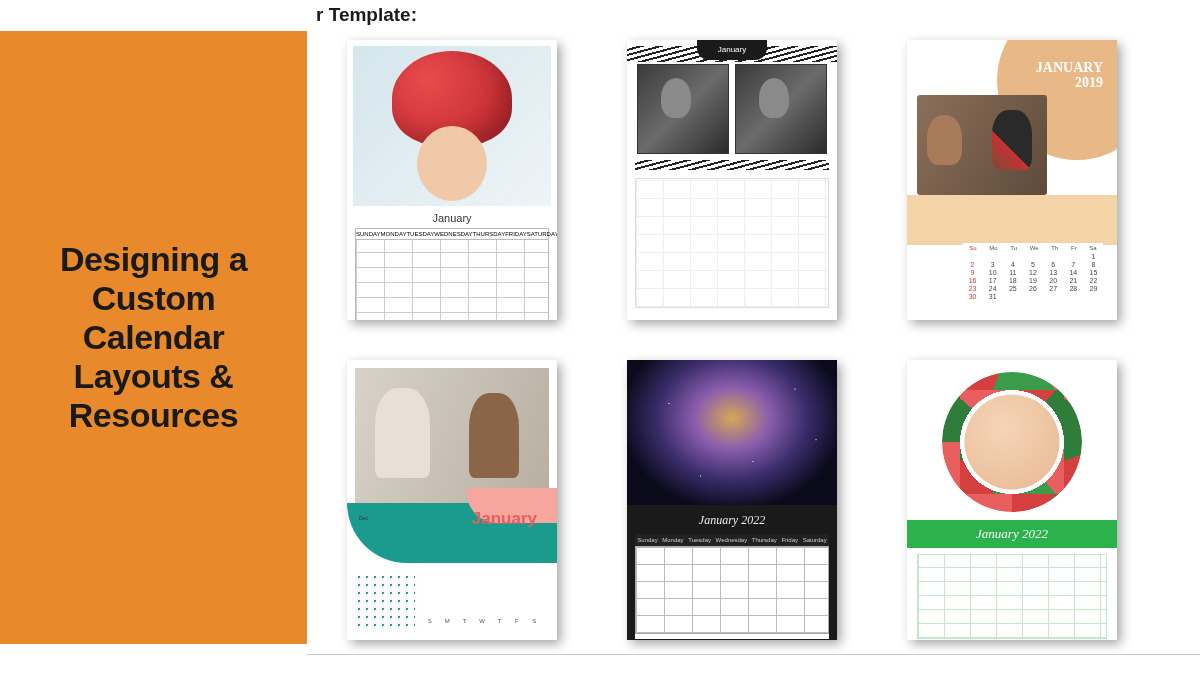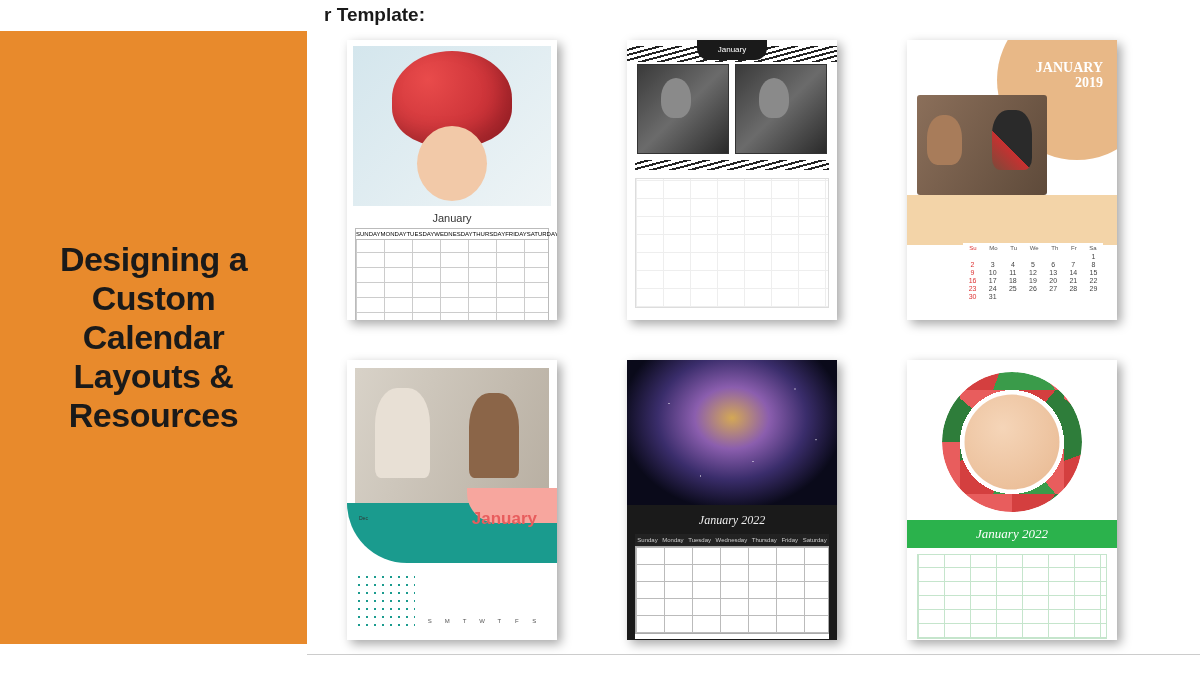--- a/index.html
+++ b/index.html
@@ -1,19 +1,19 @@
 <!DOCTYPE html>
 <html><head>
 <meta charset="utf-8">
 <style>
 *{margin:0;padding:0;box-sizing:border-box}
 body{font-family:Arial,Helvetica,sans-serif;background:#fff;width:1200px;height:675px;overflow:hidden;position:relative}
 .sidebar{position:absolute;left:0;top:31px;width:307px;height:613px;background:#e88a2c;display:flex;align-items:center;justify-content:flex-start;padding:0 30px}
 .sidebar-title{font-size:34px;font-weight:900;color:#1a1a1a;line-height:1.15;text-align:center;letter-spacing:-0.5px}
-.header{position:absolute;left:324px;top:0;font-size:19px;font-weight:900;color:#1a1a1a;padding:4px 0}
+.header{position:absolute;left:316px;top:0;font-size:19px;font-weight:900;color:#1a1a1a;padding:4px 0}
 .header::before{content:"r ";font-weight:900}
 .gallery{position:absolute;left:307px;top:30px;right:0;bottom:10px;display:flex;flex-wrap:wrap;gap:40px 70px;padding:10px 40px;align-content:flex-start;justify-content:flex-start;border-bottom:1px solid #ccc;margin-bottom:10px}
 .card{width:210px;height:280px;background:#fff;box-shadow:4px 4px 10px rgba(0,0,0,.35);position:relative;overflow:hidden}
 
 
 .c1 .photo{height:160px;background:linear-gradient(135deg,#d4e6ed,#eef4f6);position:relative;margin:6px 6px 0}
 .c1 .hat{position:absolute;top:5px;left:50%;transform:translateX(-50%);width:120px;height:95px;border-radius:50% 50% 40% 40%;background:radial-gradient(circle at 30% 30%,#e94b4b,#b8222b);box-shadow:inset -10px -10px 20px rgba(0,0,0,.2)}
 .c1 .face{position:absolute;top:80px;left:50%;transform:translateX(-50%);width:70px;height:75px;background:#f2c9a8;border-radius:50%}
 .c1 .month{text-align:center;font-size:11px;padding:6px 0 4px;color:#333}
 .c1 .grid{margin:0 8px;height:90px;background:repeating-linear-gradient(0deg,#ccc 0,#ccc 1px,transparent 1px,transparent 15px),repeating-linear-gradient(90deg,#ccc 0,#ccc 1px,transparent 1px,transparent 28px);border:1px solid #bbb}

